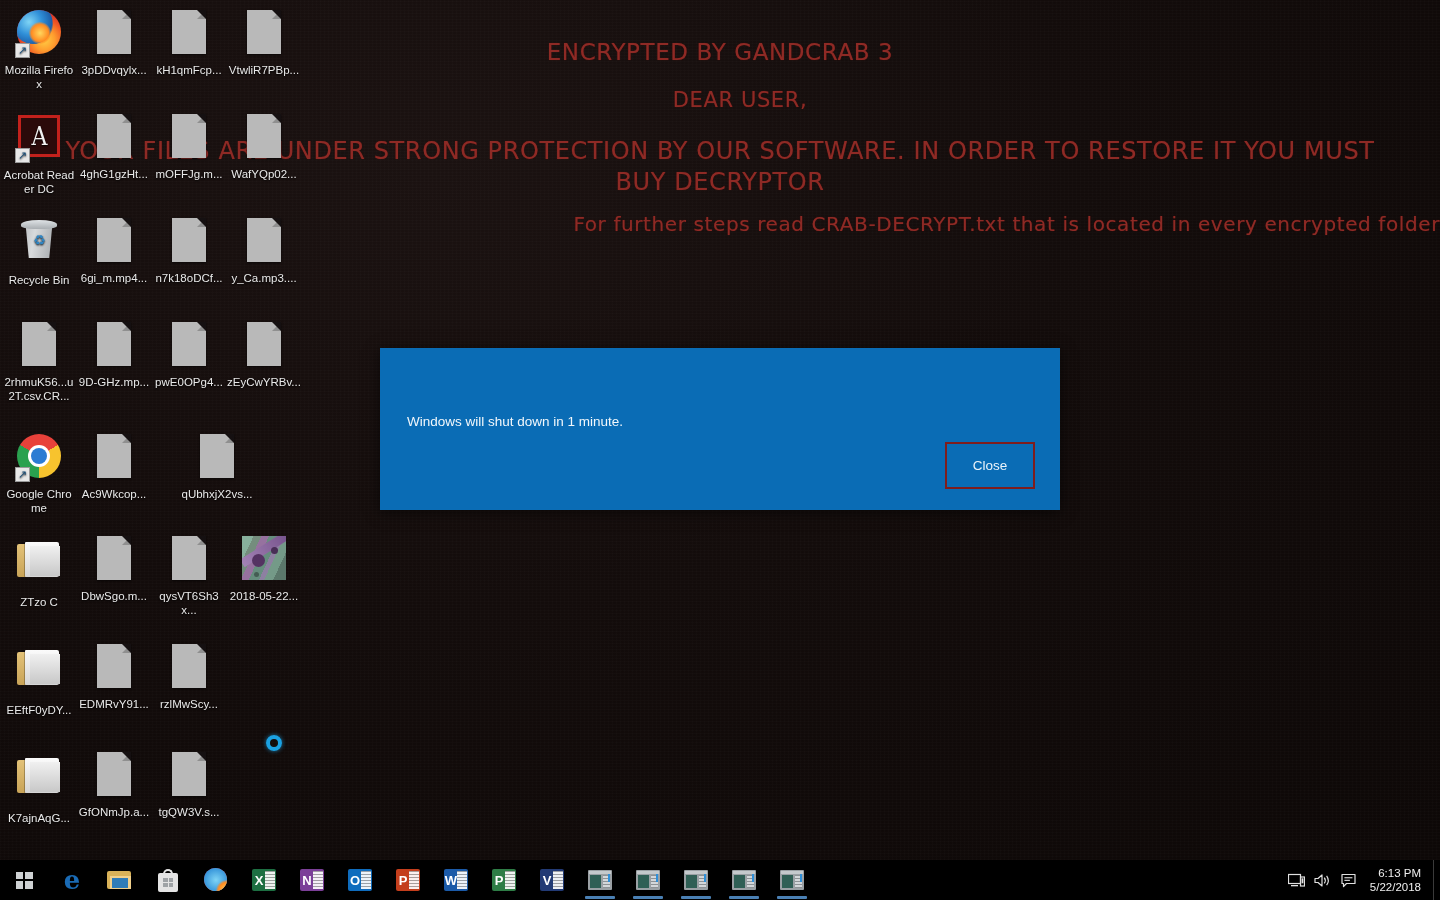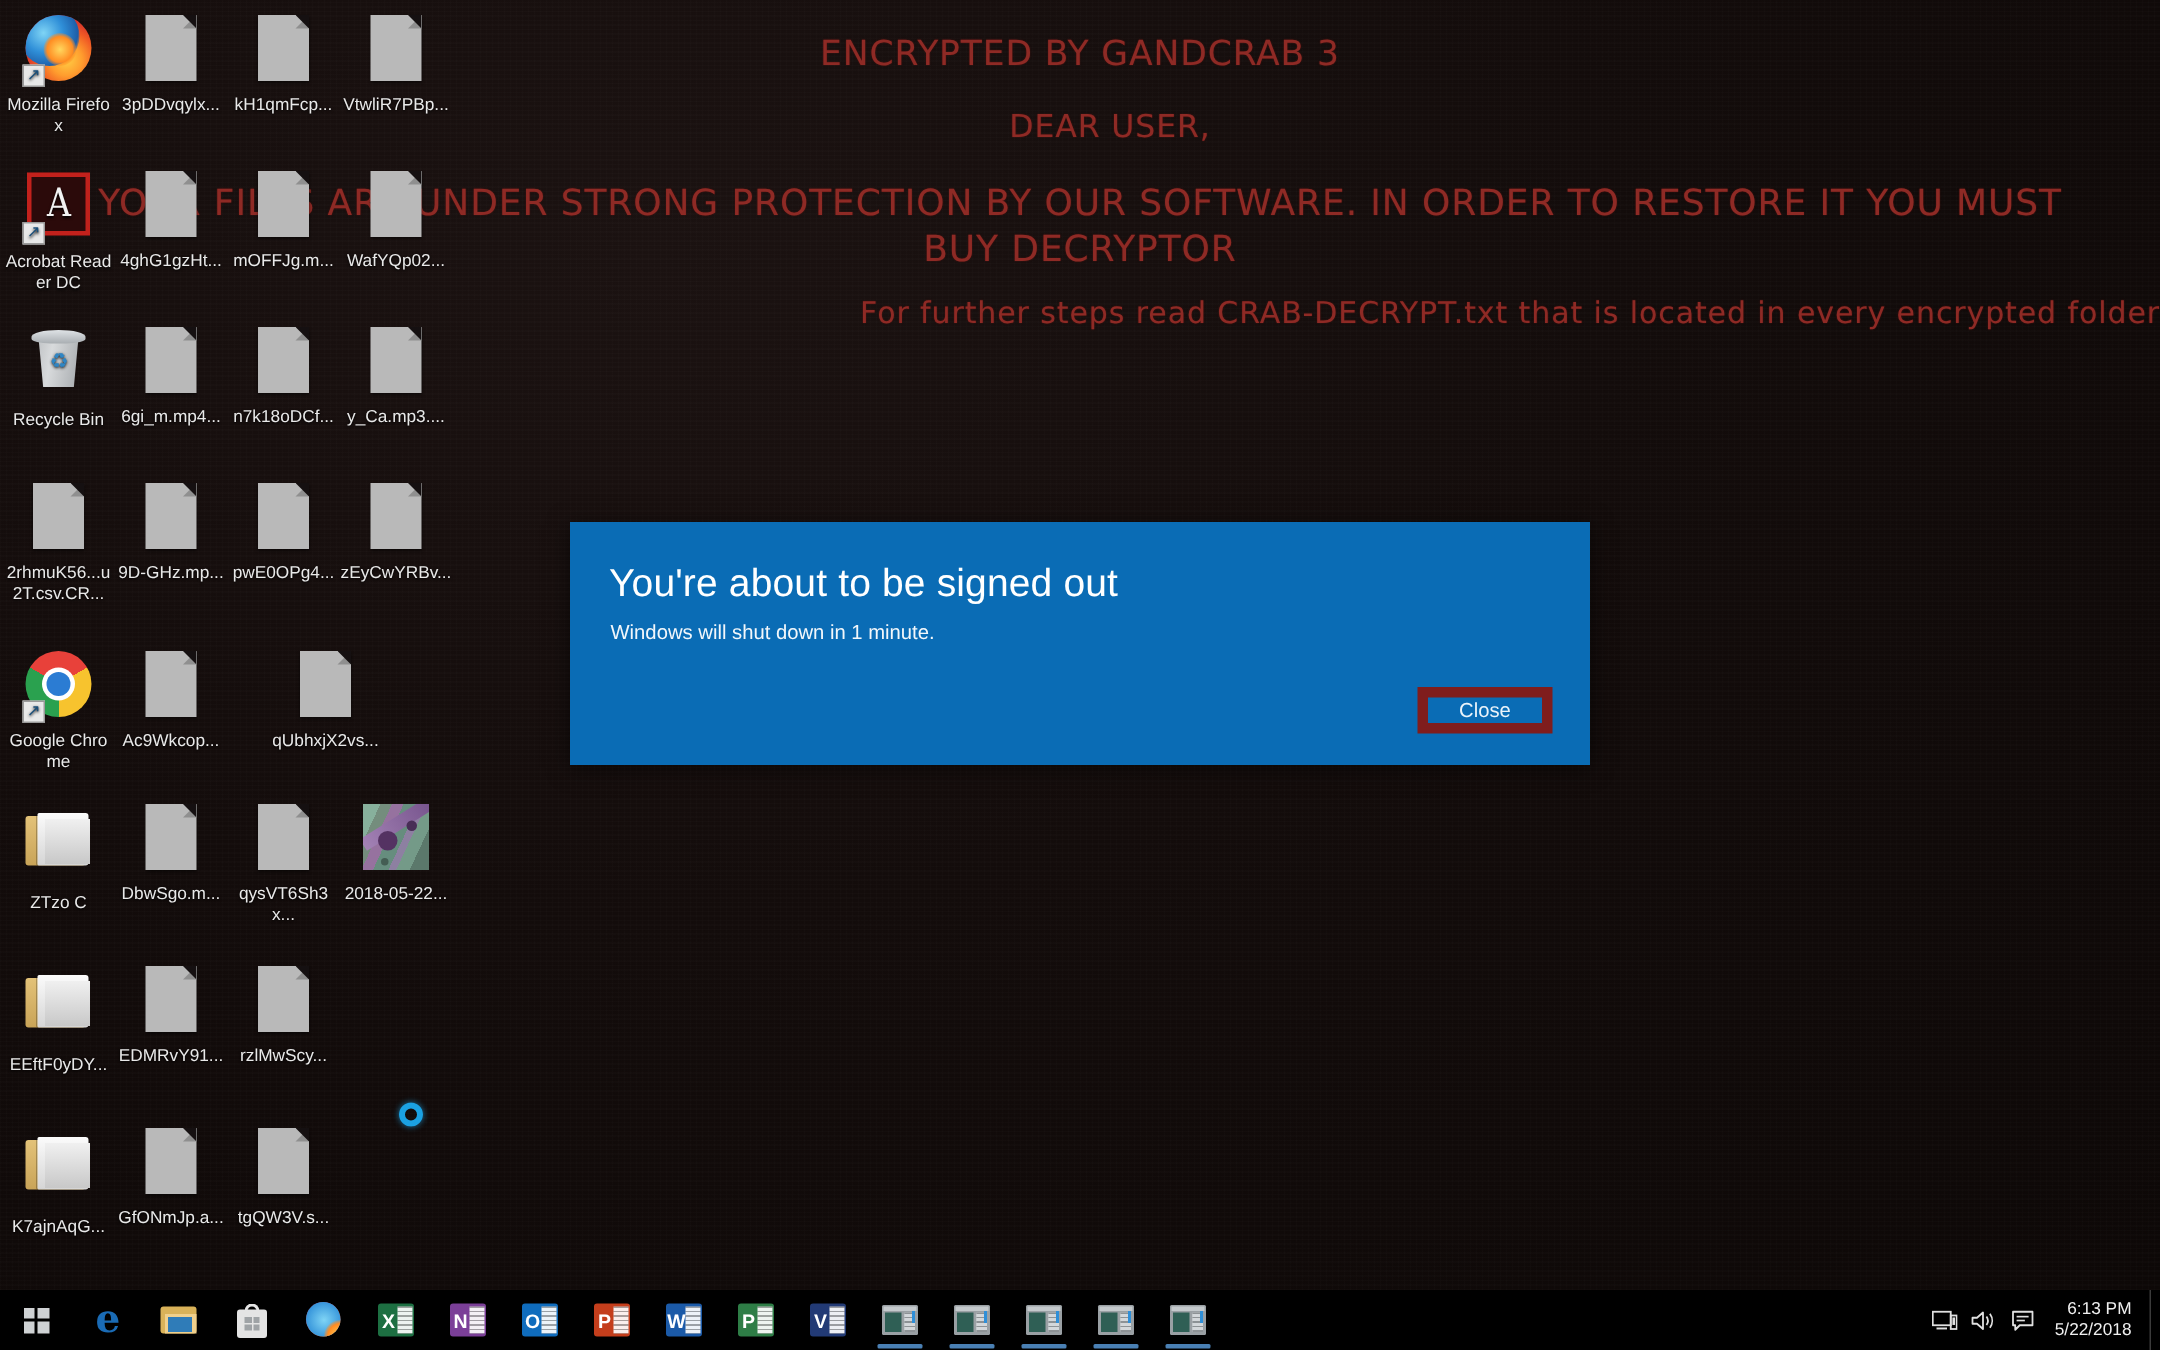--- a/index.html
+++ b/index.html
@@ -39,21 +39,21 @@
   .ransom-line {
     color: #8e2a25;
     font-family: "DejaVu Sans", sans-serif;
     font-weight: 400;
     letter-spacing: .6px;
     text-shadow: 0 0 1px #5a1512;
     line-height: 1.28;
     display: block;
     margin: 0 auto;
   }
-  .ransom-l1 { font-size: 23px; padding-bottom: 20px; }
+  .ransom-l1 { font-size: 23px; padding-bottom: 20px; margin-top: 16px; }
   .ransom-l2 { font-size: 21px; padding-bottom: 22px; padding-left: 40px; }
   .ransom-l3 { font-size: 24px; width: 1340px; padding-bottom: 14px; }
   .ransom-l4 { font-size: 20px; text-align: right; }
 
   
   #icon-grid {
     position: absolute;
     left: 0; top: 0;
     z-index: 4;
   }
@@ -204,22 +204,22 @@
     font-size:26px; font-weight:400; letter-spacing:.1px;
     font-family:"Liberation Sans", sans-serif;
     color:#ffffff;
   }
   #signout-dialog .dlg-msg{
     position:absolute; left:27px; top:66px;
     font-size:13.5px; color:#f2f7fb; font-weight:400;
   }
   #signout-dialog .dlg-close{
     position:absolute; right:25px; bottom:21px;
-    width:90px;height:31px;
-    border:7px solid #7f1d1d;
+    width:90px;height:47px;
+    border:2px solid #7f1d1d;
     background:transparent;
     color:#eaf3fa;
     font-size:13.5px;
     font-family:"Liberation Sans", sans-serif;
     cursor:pointer;
     display:flex;align-items:center;justify-content:center;
   }
 
   
   #taskbar{
@@ -497,21 +497,20 @@
       <div class="glyph">
         <div class="ic-doc"></div>
       </div>
       <span class="label">tgQW3V.s...</span>
     </div>
   </div>
 
 <div id="cortana-ring"></div>
 
 <div id="signout-dialog">
-  <div class="dlg-title">You're about to be signed out</div>
   <div class="dlg-msg">Windows will shut down in 1 minute.</div>
   <div class="dlg-close">Close</div>
 </div>
 
 <div id="taskbar">
   <div id="start-button">
     <div class="winlogo">
       <i></i>
         <i></i>
         <i></i>

